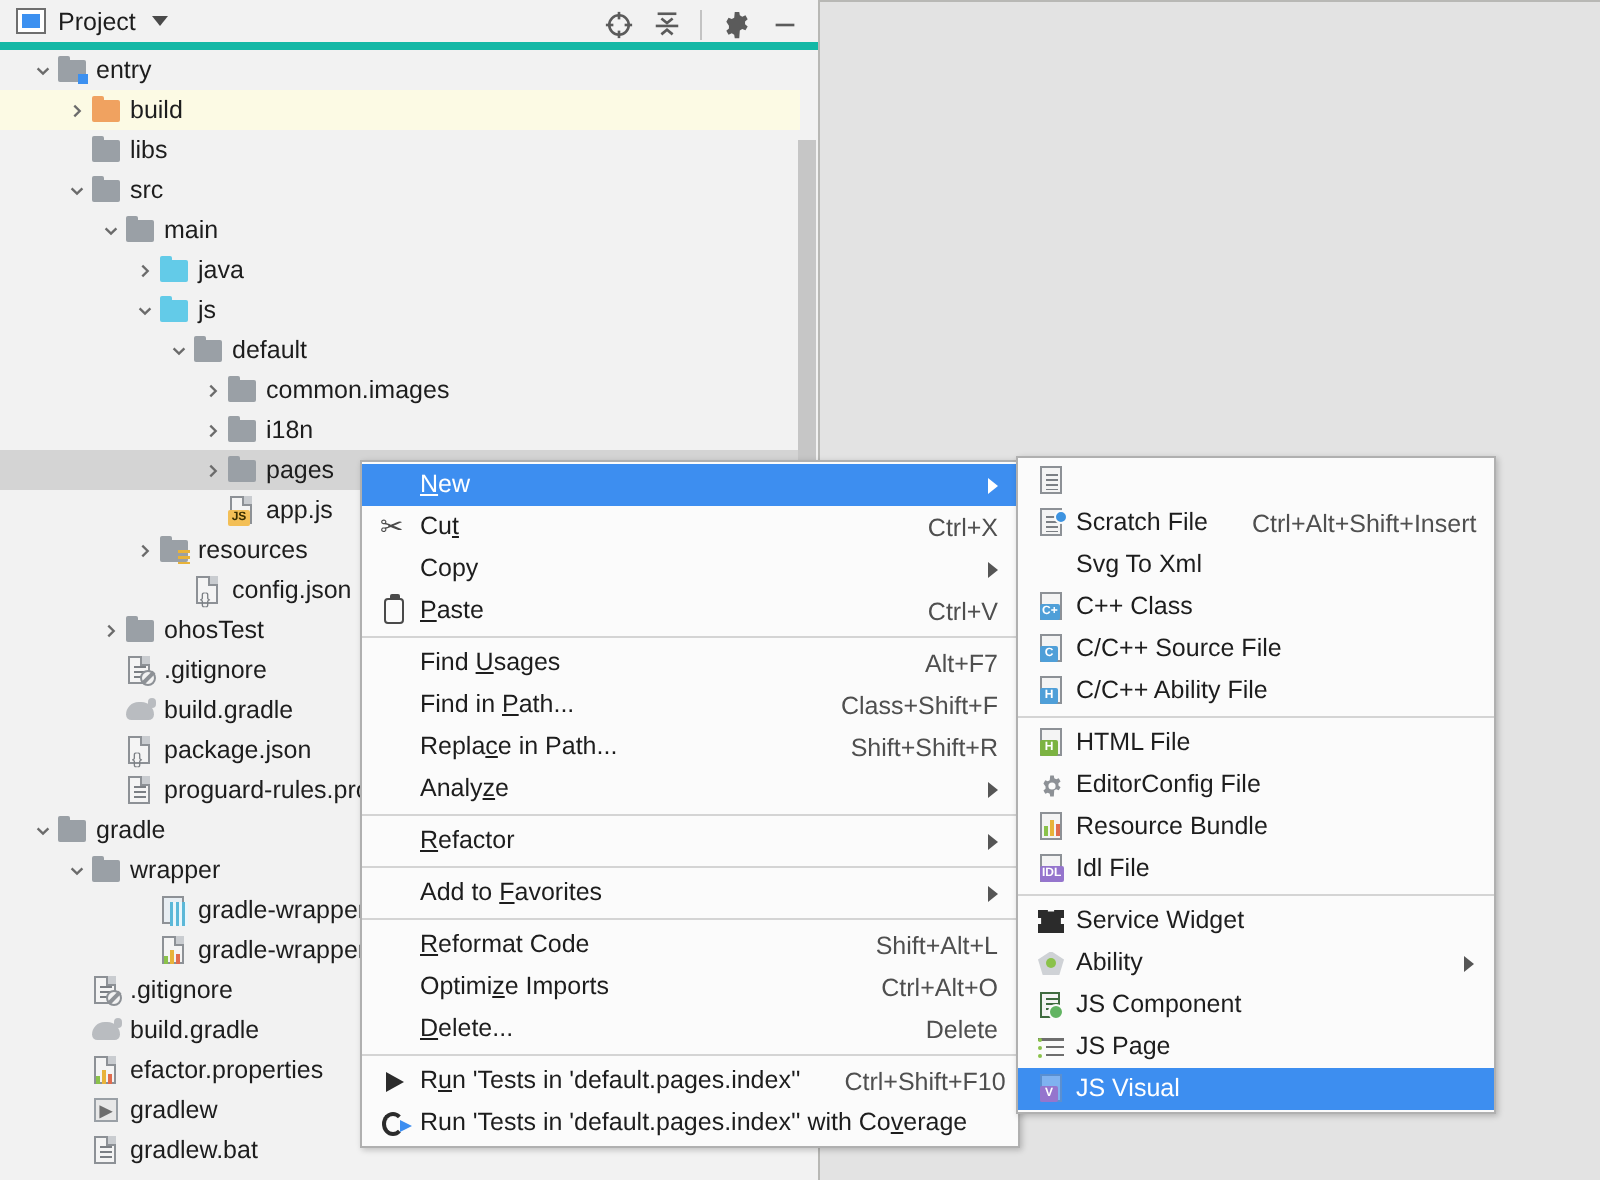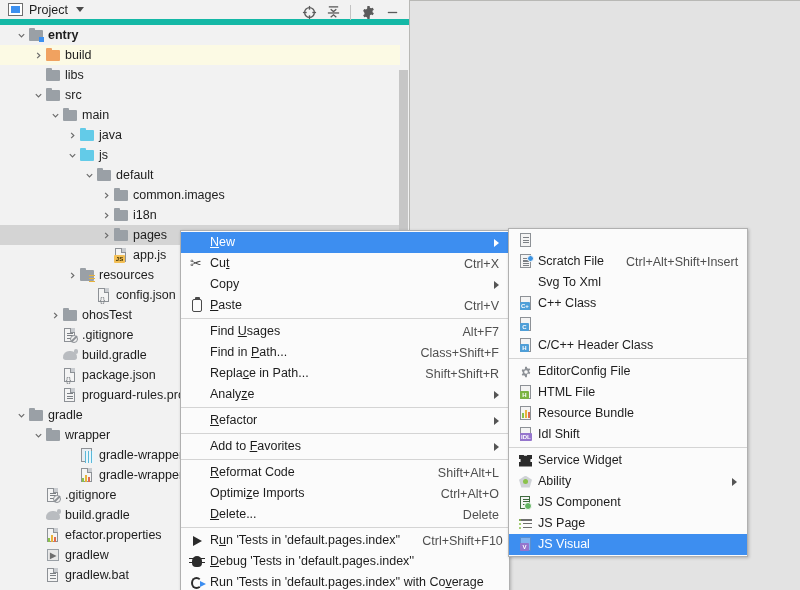--- a/index.html
+++ b/index.html
@@ -23,21 +23,21 @@
   }
 
   
   .tool-window {
     position: absolute; left: 0; top: 0; width: 410px; height: 590px;
     background: #f2f2f2;
     border-right: 1px solid #b8b8b5;
   }
   .tw-header {
     position: relative; height: 25px; background: #f2f2f2;
-    border-bottom: 6px solid #14b8a6;
+    border-bottom: 4px solid #14b8a6;
     display: flex; align-items: center;
   }
   .tw-title-group { display: flex; align-items: center; padding-left: 8px; gap: 6px; }
   .proj-icon {
     width: 15px; height: 13px; border: 1.5px solid #6e6e6e; background: #fff;
     display: flex; align-items: center; justify-content: center;
   }
   .proj-icon i { display:block; width: 9px; height: 7px; background: #3c90f0; }
   .tw-title { font-size: 12.5px; color: #1d1d1d; }
   .caret-down {
@@ -65,21 +65,21 @@
   }
   .row.excluded { background: #fcfae4; }
   .row.selected-inactive { background: #d4d4d4; }
   .twisty {
     width: 14px; height: 20px; display: flex; align-items: center; justify-content: center;
     flex: 0 0 14px;
   }
   .twisty svg { display: block; }
   .ticon { width: 16px; height: 16px; margin-right: 4px; flex: 0 0 16px; position: relative; }
   .tlabel { line-height: 20px; }
-  .tlabel.bold { font-weight: bold; }
+  .tlabel.bold { font-weight: normal; }
 
   
   .folder { position:absolute; left:1px; top:3px; width:14px; height:11px; border-radius:1px; }
   .folder:before {
     content:''; position:absolute; left:0; top:-2px; width:6px; height:3px;
     border-radius:1px 1px 0 0; background:inherit;
   }
   .f-gray  { background:#9aa0a6; }
   .f-orange{ background:#f0a260; }
   .f-cyan  { background:#63cbe8; }
@@ -764,26 +764,20 @@
       <div class="msep"></div>
       <div class="mi">
         <span class="mi-ico">
           <span class="ic-play"></span>
         </span>
         <span class="mi-label">R<u class="mn">u</u>n 'Tests in 'default.pages.index''</span>
         <span class="mi-acc">Ctrl+Shift+F10</span>
       </div>
       <div class="mi">
         <span class="mi-ico">
-          <span class="ic-bug"></span>
-        </span>
-        <span class="mi-label"><u class="mn">D</u>ebug 'Tests in 'default.pages.index''</span>
-      </div>
-      <div class="mi">
-        <span class="mi-ico">
           <span class="ic-cov"></span>
         </span>
         <span class="mi-label">Run 'Tests in 'default.pages.index'' with Co<u class="mn">v</u>erage</span>
       </div>
     </div>
 
   <div class="menu" id="sub-menu">
       <div class="mi">
         <span class="mi-ico">
           <span class="ic-doc">
@@ -812,66 +806,67 @@
           </span>
         </span>
         <span class="mi-label">C++ Class</span>
       </div>
       <div class="mi">
         <span class="mi-ico">
           <span class="ic-lang">
             <span class="tg tg-c">C</span>
           </span>
         </span>
+        <span class="mi-label">C/C++ Source File</span>
       </div>
       <div class="mi">
         <span class="mi-ico">
           <span class="ic-lang">
             <span class="tg tg-h">H</span>
           </span>
         </span>
-        <span class="mi-label">C/C++ Header Class</span>
+        <span class="mi-label">C/C++ Ability File</span>
       </div>
       <div class="msep"></div>
+      <div class="mi">
+        <span class="mi-ico">
+          <span class="ic-lang">
+            <span class="tg tg-html">H</span>
+          </span>
+        </span>
+        <span class="mi-label">HTML File</span>
+      </div>
       <div class="mi">
         <span class="mi-ico">
           <span class="ic-gear2"><svg width="12" height="12" viewBox="0 0 16 16">
               <path fill="#8d9196" d="M6.8 1h2.4l.3 1.8 1.3.75 1.7-.7 1.2 2.1-1.4 1.15v1.5l1.4 1.15-1.2 2.1-1.7-.7-1.3.75L9.2 15H6.8l-.3-1.8-1.3-.75-1.7.7-1.2-2.1 1.4-1.15v-1.5L2.3 6.25l1.2-2.1 1.7.7 1.3-.75z"></path>
               <circle cx="8" cy="8" r="2.4" fill="#fbfbfb"></circle>
             </svg></span>
         </span>
         <span class="mi-label">EditorConfig File</span>
-      </div>
-      <div class="mi">
-        <span class="mi-ico">
-          <span class="ic-lang">
-            <span class="tg tg-html">H</span>
-          </span>
-        </span>
-        <span class="mi-label">HTML File</span>
       </div>
       <div class="mi">
         <span class="mi-ico">
           <span class="ic-bundle">
             <span class="bb">
               <i></i>
               <i></i>
               <i></i>
             </span>
           </span>
         </span>
         <span class="mi-label">Resource Bundle</span>
       </div>
       <div class="mi">
         <span class="mi-ico">
           <span class="ic-lang">
             <span class="tg tg-idl">IDL</span>
           </span>
         </span>
-        <span class="mi-label">Idl Shift</span>
+        <span class="mi-label">Idl File</span>
       </div>
       <div class="msep"></div>
       <div class="mi">
         <span class="mi-ico">
           <span class="ic-puzzle"></span>
         </span>
         <span class="mi-label">Service Widget</span>
       </div>
       <div class="mi">
         <span class="mi-ico">

